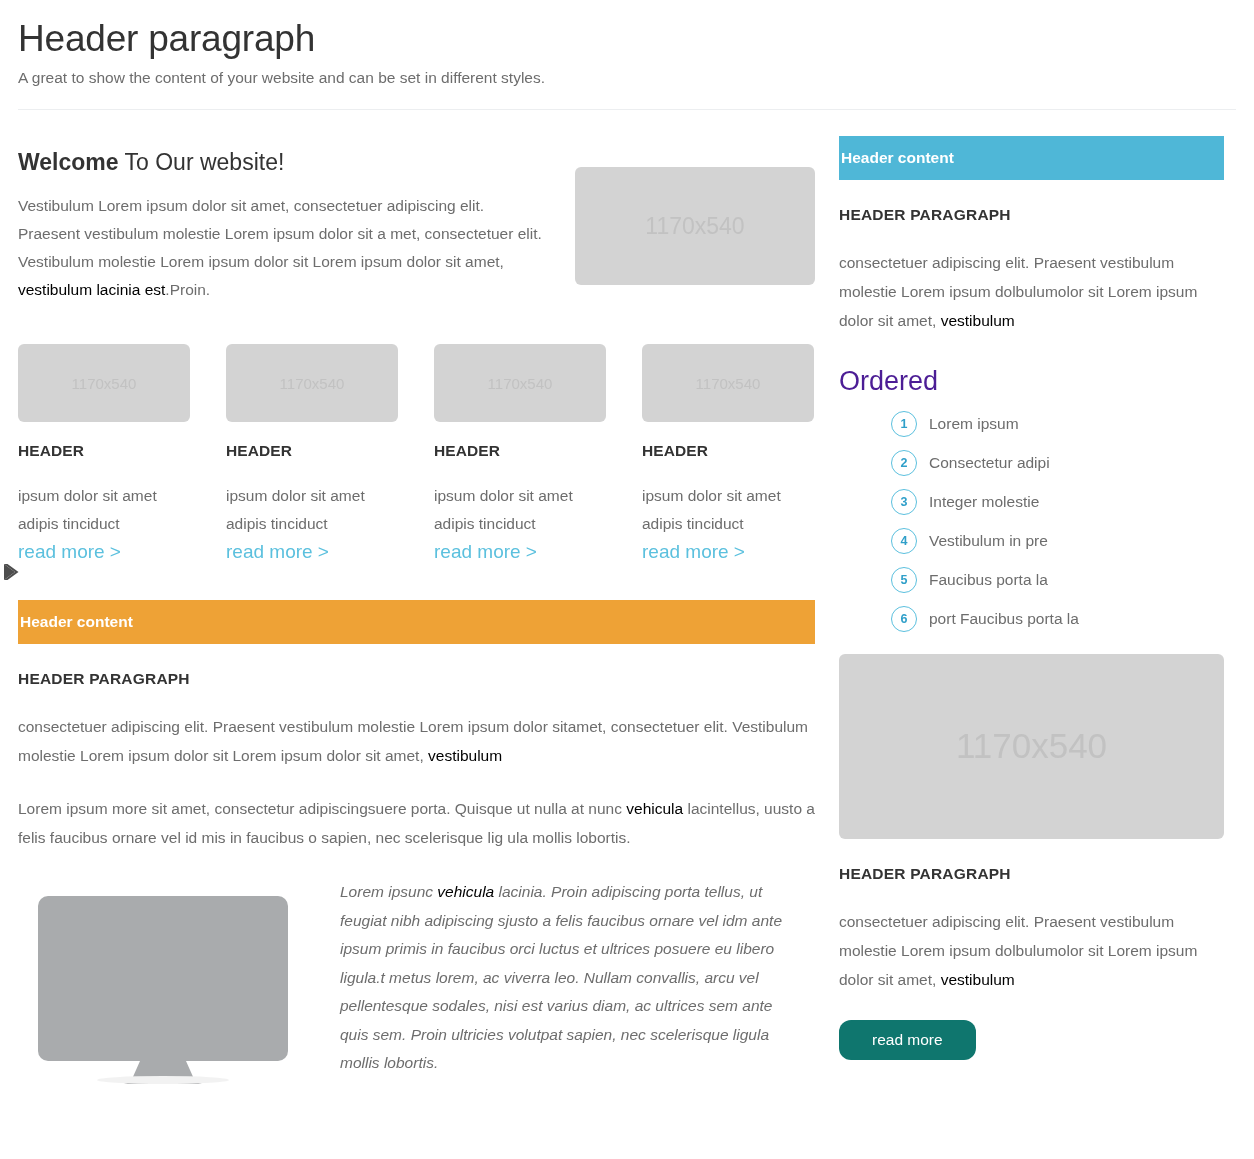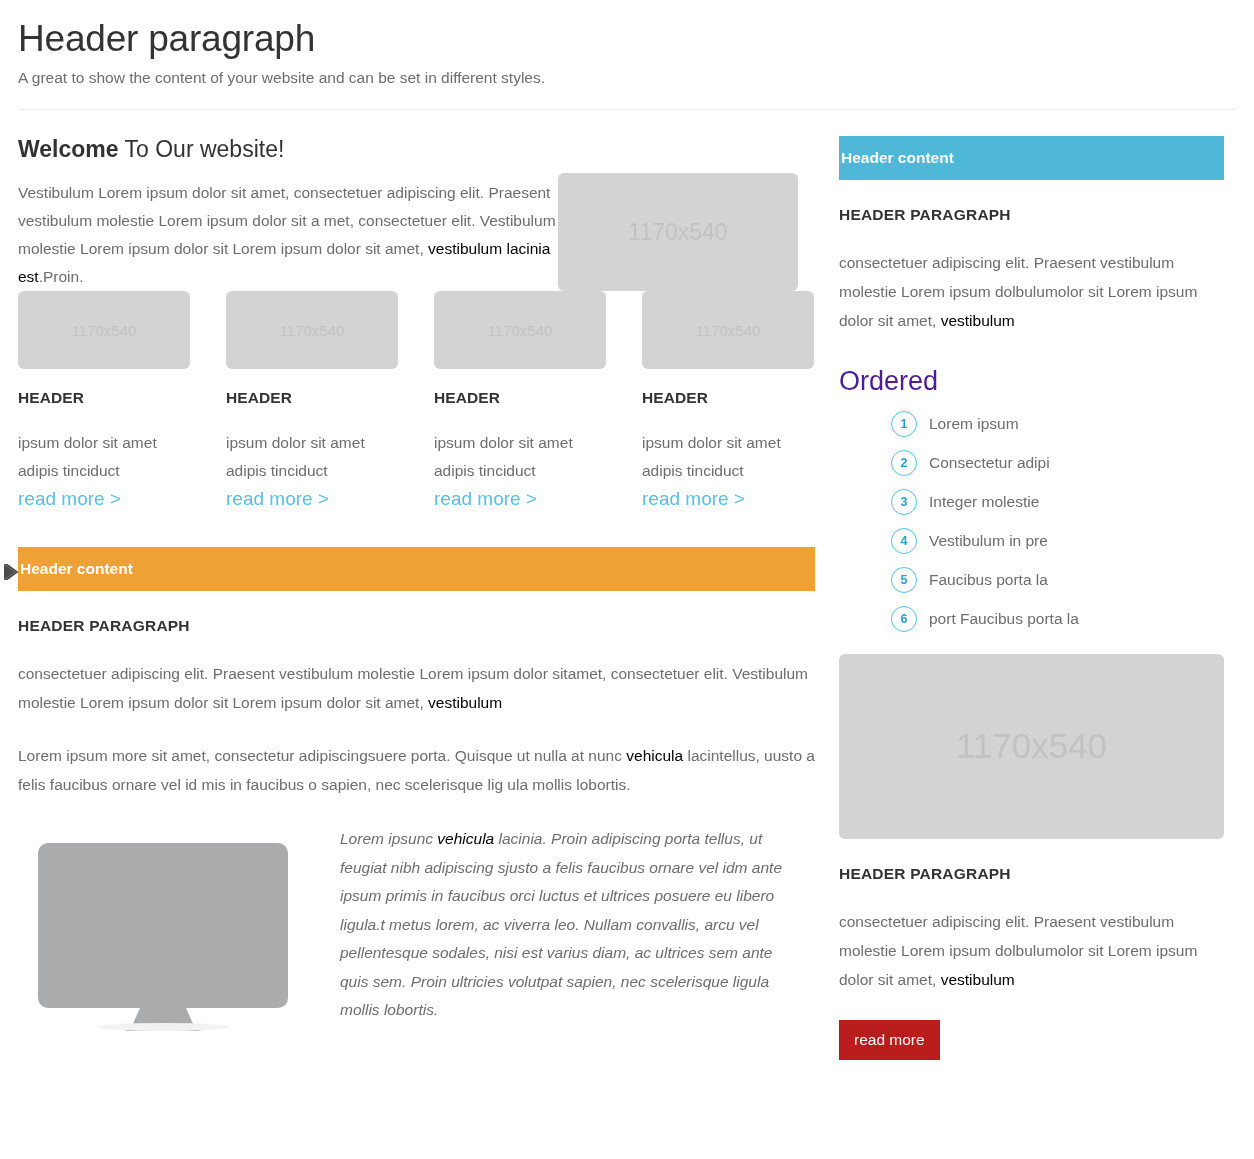--- a/index.html
+++ b/index.html
@@ -56,21 +56,23 @@
   .col-side {
     width: 421px;
     flex: 0 0 421px;
     padding: 26px 18px 0 6px;
     box-sizing: border-box;
   }
 
   
   .welcome-row {
     display: flex;
-    align-items: flex-end;
+    align-items: center;
+    gap: 28px;
+    margin-top: 13px;
   }
   .welcome-text {
     flex: 1 1 auto;
     max-width: 540px;
   }
   .welcome-title {
     margin: 0 0 16px 0;
     font-size: 23px;
     color: #333333;
     font-weight: 400;
@@ -116,20 +118,21 @@
   .img-ph.side-img {
     width: 385px;
     height: 185px;
     font-size: 35px;
   }
 
   
   .cards {
     display: flex;
     gap: 36px;
+    margin-top: 40px;
   }
   .card {
     width: 172px;
     flex: 0 0 172px;
   }
   .card-title {
     margin: 20px 0 0 0;
     font-size: 15.5px;
     font-weight: 700;
     color: #333333;
@@ -238,26 +241,26 @@
     align-items: center;
     justify-content: center;
     box-sizing: border-box;
     flex: none;
   }
   .side-img-wrap { margin-top: 22px; }
 
   .btn-readmore {
     display: inline-block;
     margin-top: 26px;
-    background: #b91c1c;
+    background: #0f766e;
     color: #ffffff;
     font-size: 15.5px;
-    padding: 11px 15px;
+    padding: 11px 33px;
     border: 0;
-    border-radius: 0;
+    border-radius: 12px;
     cursor: pointer;
     font-family: "Liberation Sans", sans-serif;
   }
 
   
   .cursor-chevron {
     position: absolute;
     left: 1px;
     top: 561px;
     width: 20px;

